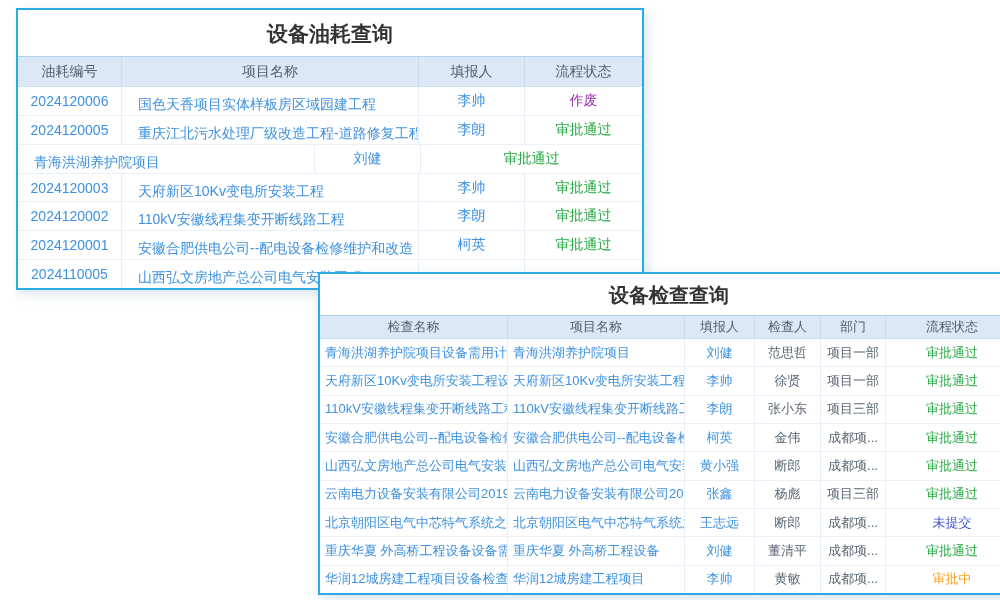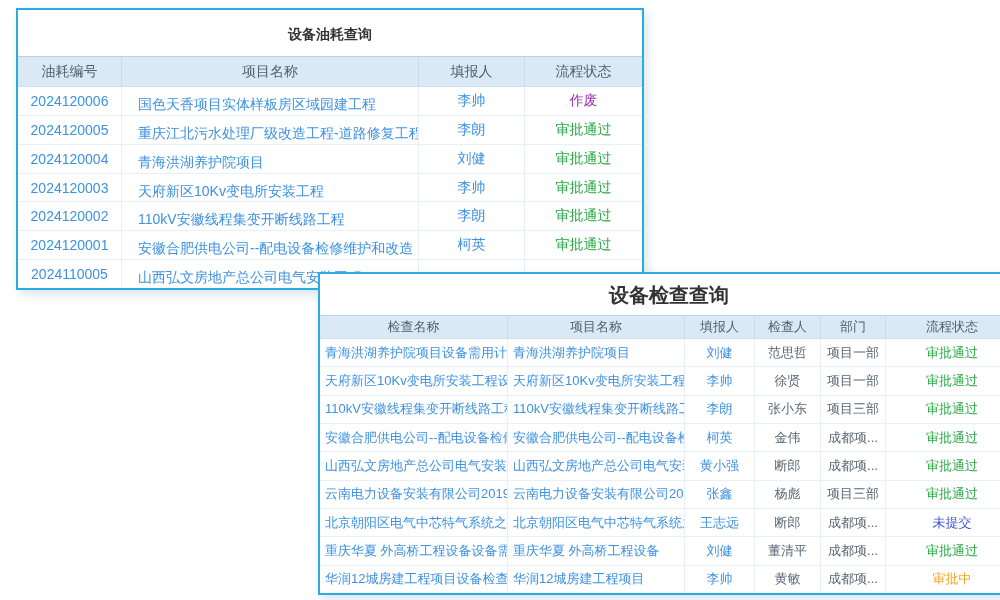--- a/index.html
+++ b/index.html
@@ -21,21 +21,21 @@
   }
   #panel-fuel    { left: 16px;  top: 8px;   width: 628px; height: 282px; z-index: 1; }
   #panel-inspect { left: 318px; top: 272px; width: 702px; height: 323px; z-index: 2; }
 
   .panel-title {
     text-align: center;
     font-weight: bold;
     color: #333333;
     flex: 0 0 auto;
   }
-  #panel-fuel .panel-title    { height: 46px; line-height: 48px; font-size: 14px; }
+  #panel-fuel .panel-title    { height: 46px; line-height: 48px; font-size: 21px; }
   #panel-inspect .panel-title { height: 41px; line-height: 43px; font-size: 20px; }
 
   .thead {
     display: flex;
     align-items: flex-start;
     background: #dbe9f7;
     border-top: 1px solid #b5d3ec;
     border-bottom: 1px solid #cfe0f0;
     color: #51606e;
     flex: 0 0 auto;
@@ -110,21 +110,20 @@
         <div class="td f3 blue">李帅</div>
         <div class="td f4 st-purple">作废</div>
       </div>
       <div class="tr">
         <div class="td f1 blue">2024120005</div>
         <div class="td f2 blue">重庆江北污水处理厂级改造工程-道路修复工程</div>
         <div class="td f3 blue">李朗</div>
         <div class="td f4 st-green">审批通过</div>
       </div>
       <div class="tr">
-        <div class="td f1 blue">2024120004</div>
         <div class="td f2 blue">青海洪湖养护院项目</div>
         <div class="td f3 blue">刘健</div>
         <div class="td f4 st-green">审批通过</div>
       </div>
       <div class="tr">
         <div class="td f1 blue">2024120003</div>
         <div class="td f2 blue">天府新区10Kv变电所安装工程</div>
         <div class="td f3 blue">李帅</div>
         <div class="td f4 st-green">审批通过</div>
       </div>

